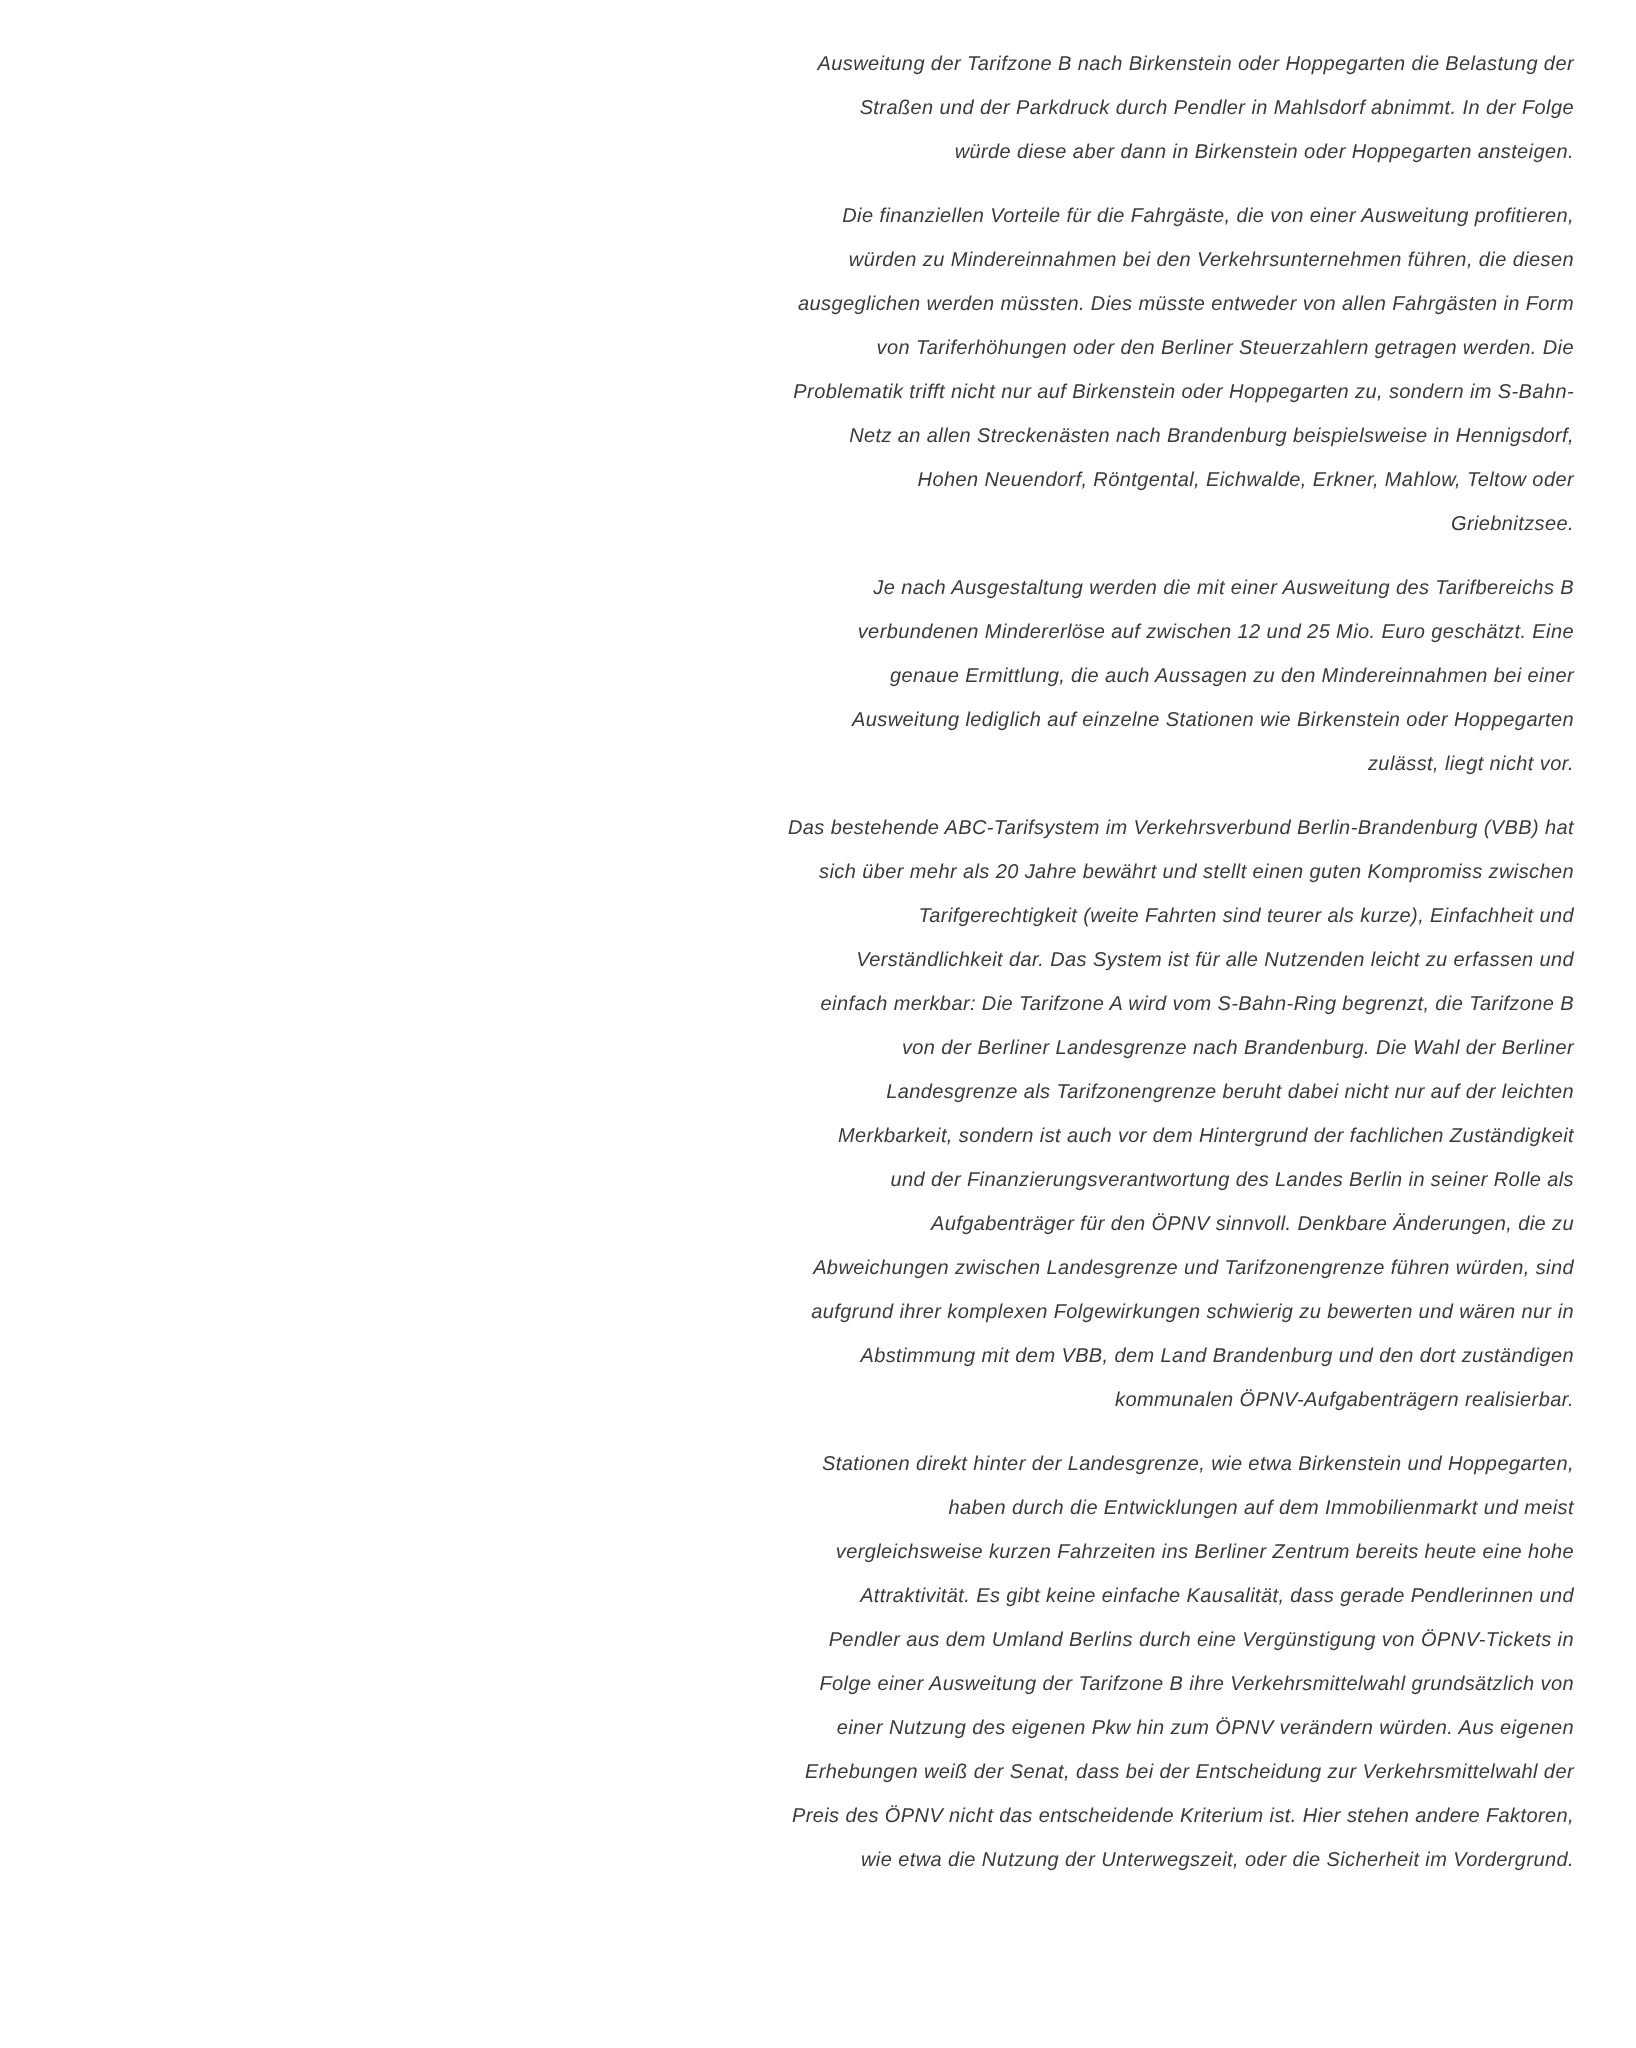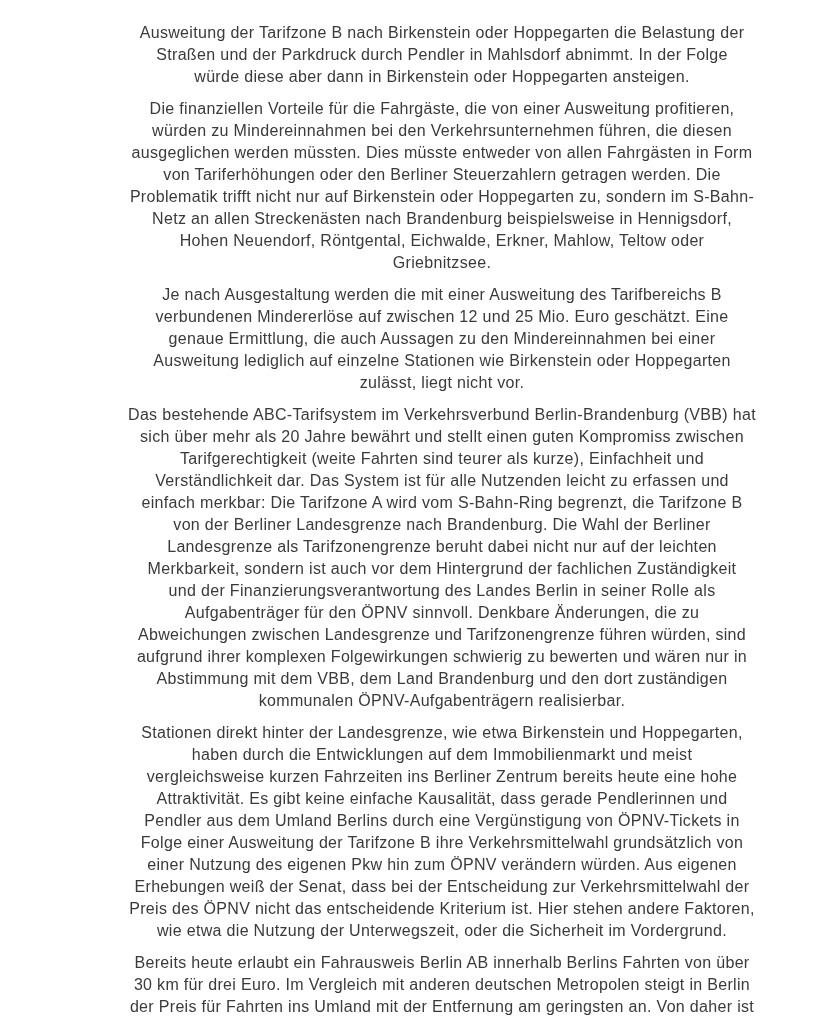--- a/index.html
+++ b/index.html
@@ -16,26 +16,27 @@
   .page {
     box-sizing: border-box;
     width: 818px;
     height: 1024px;
     padding: 22px 28px 0 97px;
     background: #ffffff;
   }
   .doc-paragraph {
     margin: 0 0 10px 0;
     max-width: 690px;
-    font-size: 16px;
+    font-size: 10px;
     line-height: 22px;
     letter-spacing: 0.02em;
     color: #3a3a3a;
     white-space: pre-line;
-    text-align: center;
+    text-align: right;
+    font-style: italic;
   }
 </style>
 </head>
 <body>
 
 <main class="page">
   <p class="doc-paragraph">Ausweitung der Tarifzone B nach Birkenstein oder Hoppegarten die Belastung der
 Straßen und der Parkdruck durch Pendler in Mahlsdorf abnimmt. In der Folge
 würde diese aber dann in Birkenstein oder Hoppegarten ansteigen.</p>
   <p class="doc-paragraph">Die finanziellen Vorteile für die Fahrgäste, die von einer Ausweitung profitieren,
@@ -68,16 +69,13 @@
   <p class="doc-paragraph">Stationen direkt hinter der Landesgrenze, wie etwa Birkenstein und Hoppegarten,
 haben durch die Entwicklungen auf dem Immobilienmarkt und meist
 vergleichsweise kurzen Fahrzeiten ins Berliner Zentrum bereits heute eine hohe
 Attraktivität. Es gibt keine einfache Kausalität, dass gerade Pendlerinnen und
 Pendler aus dem Umland Berlins durch eine Vergünstigung von ÖPNV-Tickets in
 Folge einer Ausweitung der Tarifzone B ihre Verkehrsmittelwahl grundsätzlich von
 einer Nutzung des eigenen Pkw hin zum ÖPNV verändern würden. Aus eigenen
 Erhebungen weiß der Senat, dass bei der Entscheidung zur Verkehrsmittelwahl der
 Preis des ÖPNV nicht das entscheidende Kriterium ist. Hier stehen andere Faktoren,
 wie etwa die Nutzung der Unterwegszeit, oder die Sicherheit im Vordergrund.</p>
-  <p class="doc-paragraph">Bereits heute erlaubt ein Fahrausweis Berlin AB innerhalb Berlins Fahrten von über
-30 km für drei Euro. Im Vergleich mit anderen deutschen Metropolen steigt in Berlin
-der Preis für Fahrten ins Umland mit der Entfernung am geringsten an. Von daher ist</p>
 </main>
 
 </body></html>

